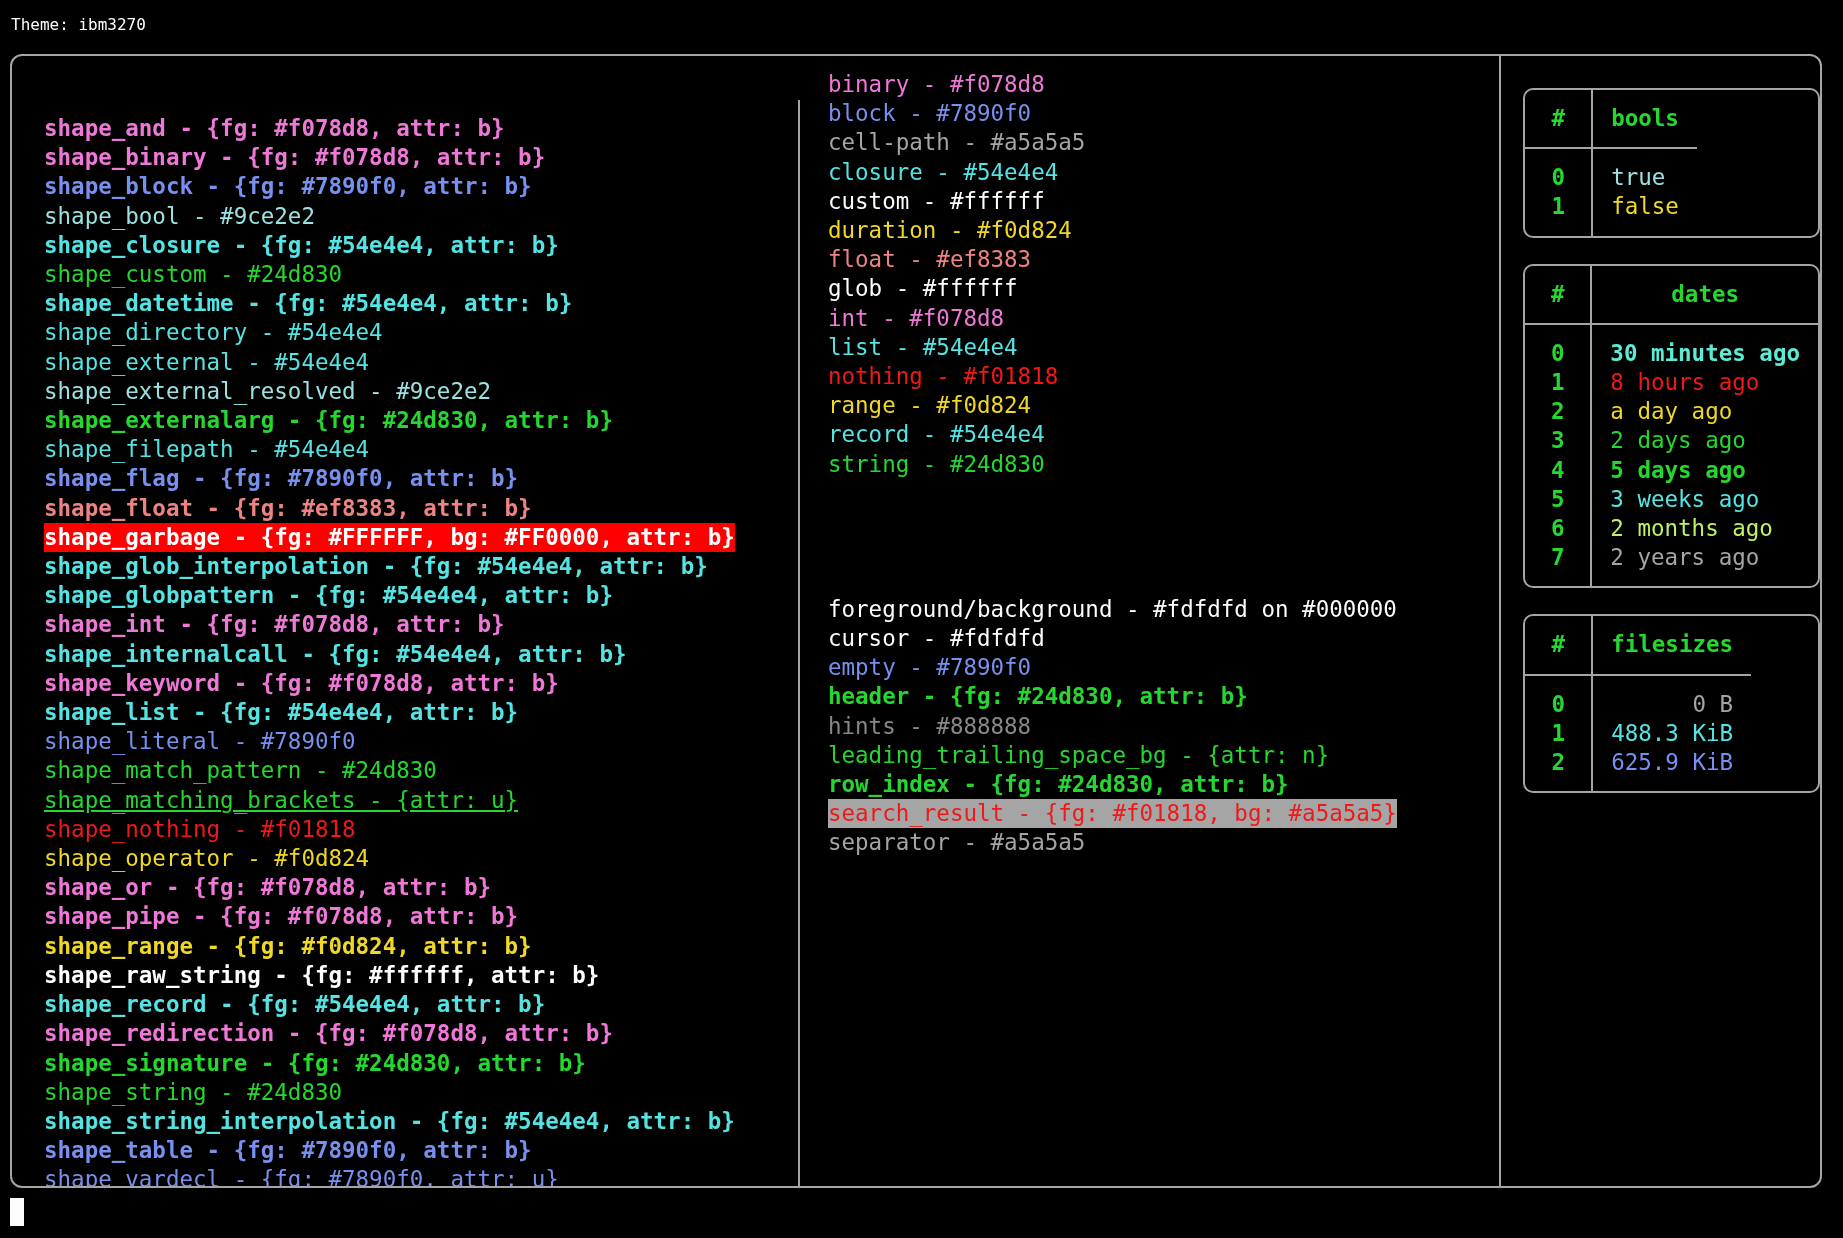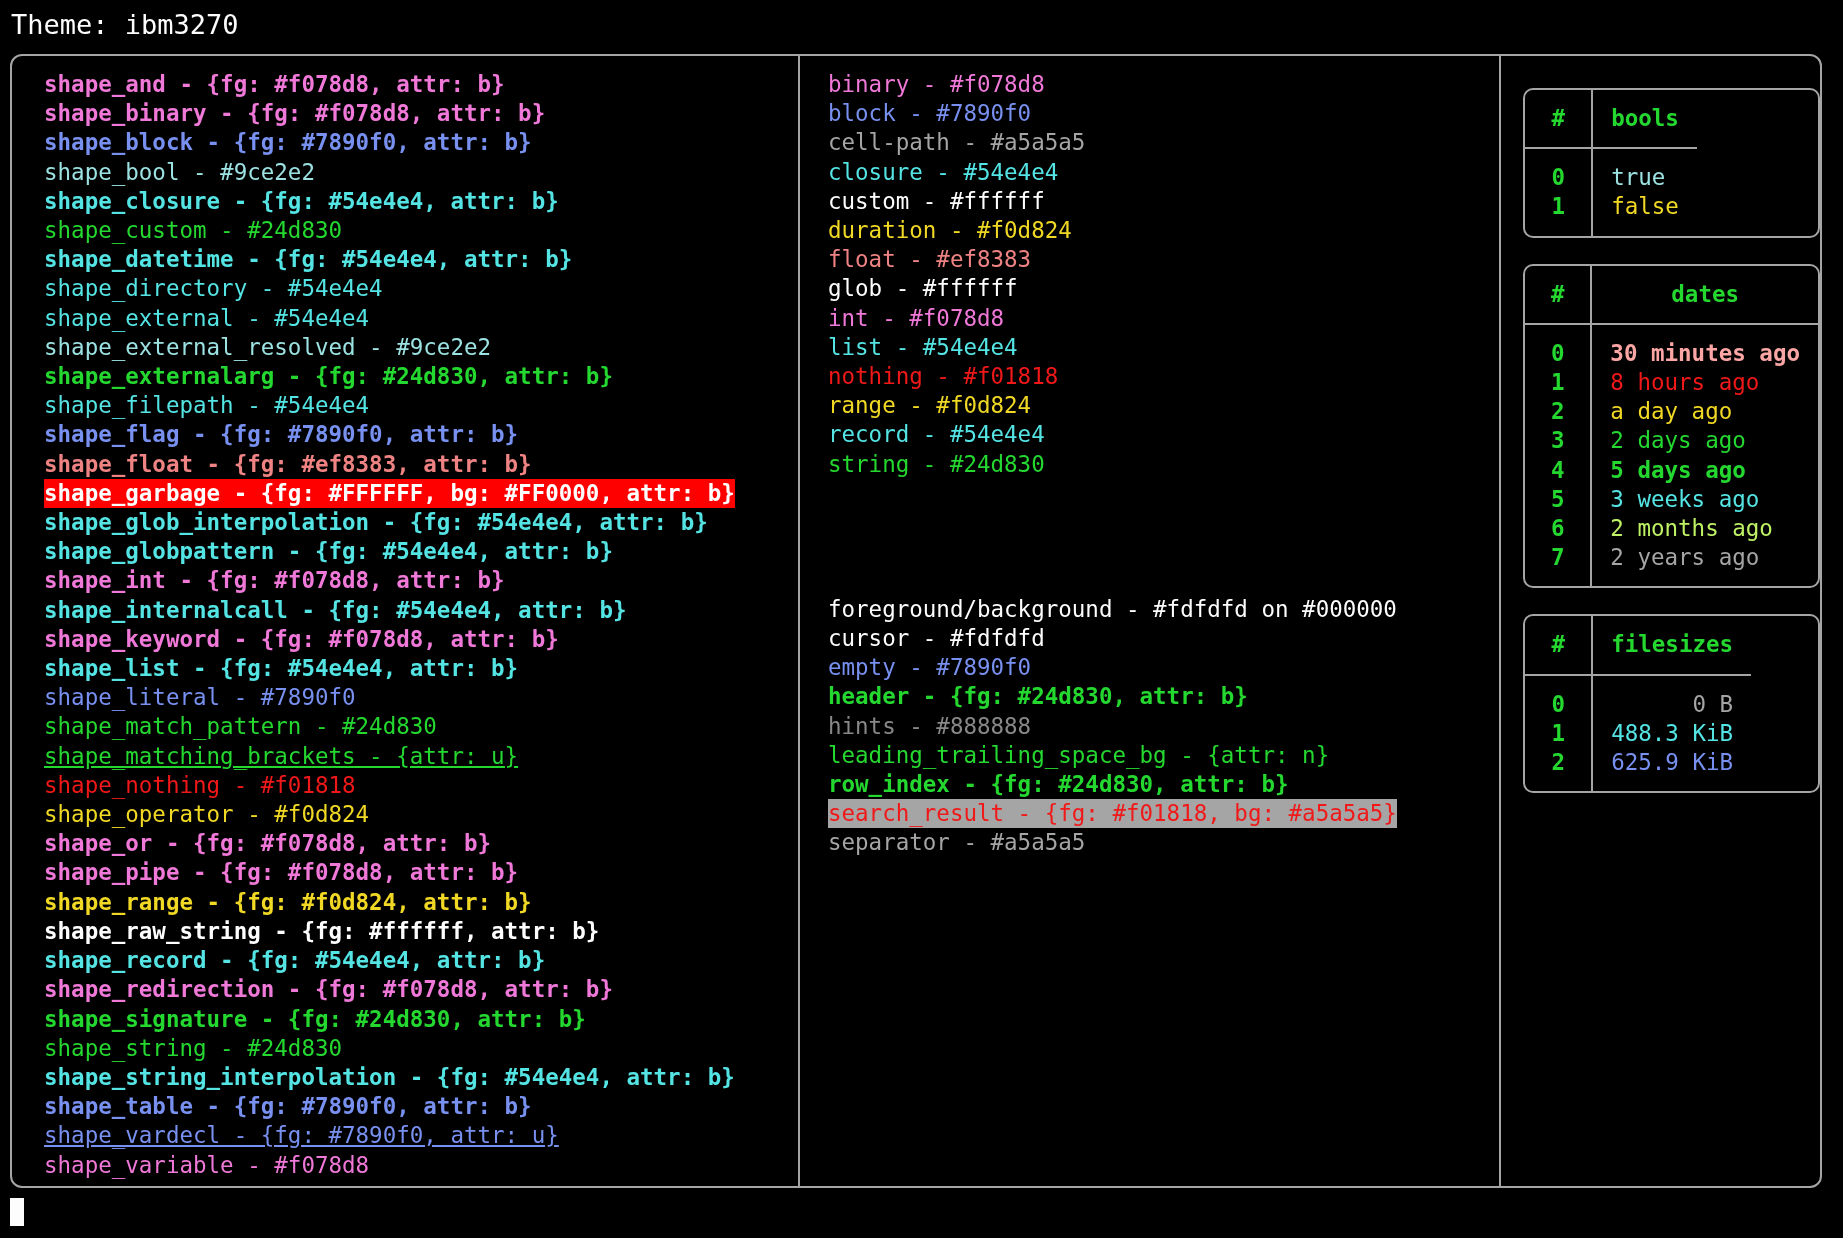--- a/index.html
+++ b/index.html
@@ -22,21 +22,21 @@
     height: 1238px;
     background: #000000;
     box-sizing: border-box;
   }
 
   
   .theme-line {
     position: absolute;
     left: 11px;
     top: 10px;
-    font-size: 27px;
+    font-size: 16px;
     line-height: 30px;
     letter-spacing: 0px;
     color: #fdfdfd;
     white-space: pre;
   }
 
   
   .outer-panel {
     position: absolute;
     left: 10px;
@@ -51,21 +51,21 @@
     align-items: stretch;
   }
 
   .pane {
     position: relative;
     box-sizing: border-box;
     padding: 14px 0 0 0;
     overflow: hidden;
   }
 
-  .pane-shapes  { width: 790px; border-right: 2px solid #a5a5a5; }
+  .pane-shapes  { width: 790px; border-right: 2px solid #a5a5a5; margin-top: 44px; }
   .pane-primitives { width: 703px; border-right: 2px solid #a5a5a5; }
   .pane-tables  { flex: 1 1 auto; }
 
   
   .lines {
     padding-left: 32px;
     font-size: 22.5px;
     line-height: 29.2px;
     white-space: pre;
   }
@@ -185,21 +185,21 @@
             <table class="nu">
               <thead>
                 <tr>
                   <th class="idx-h">#</th>
                   <th class="val-h">dates</th>
                 </tr>
               </thead>
               <tbody>
                 <tr>
                   <td class="idx">0</td>
-                  <td class="val" style="color: #fca5a5; font-weight: bold;">30 minutes ago</td>
+                  <td class="val" style="color: #5eead4; font-weight: bold;">30 minutes ago</td>
                 </tr>
                 <tr>
                   <td class="idx">1</td>
                   <td class="val" style="color: rgb(240, 24, 24);">8 hours ago</td>
                 </tr>
                 <tr>
                   <td class="idx">2</td>
                   <td class="val" style="color: rgb(240, 216, 36);">a day ago</td>
                 </tr>
                 <tr>

